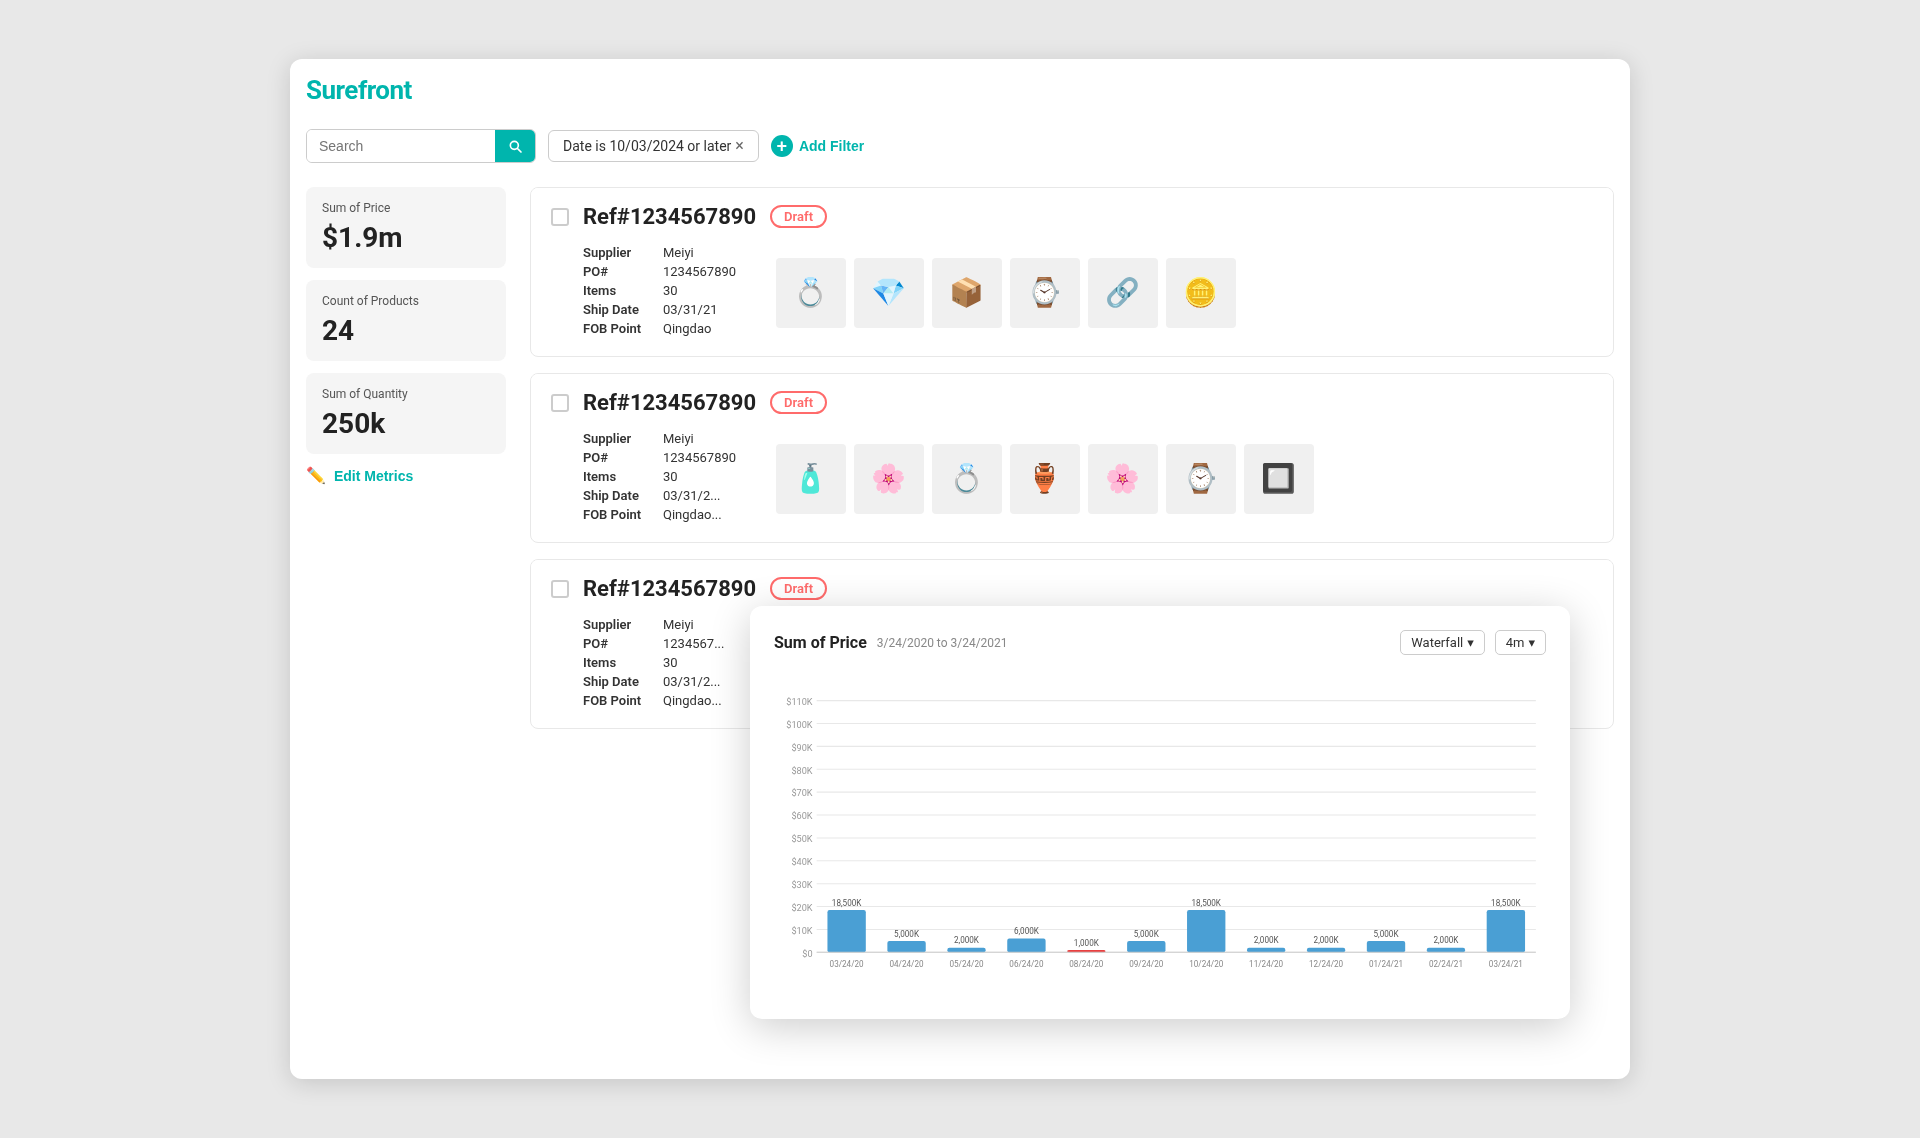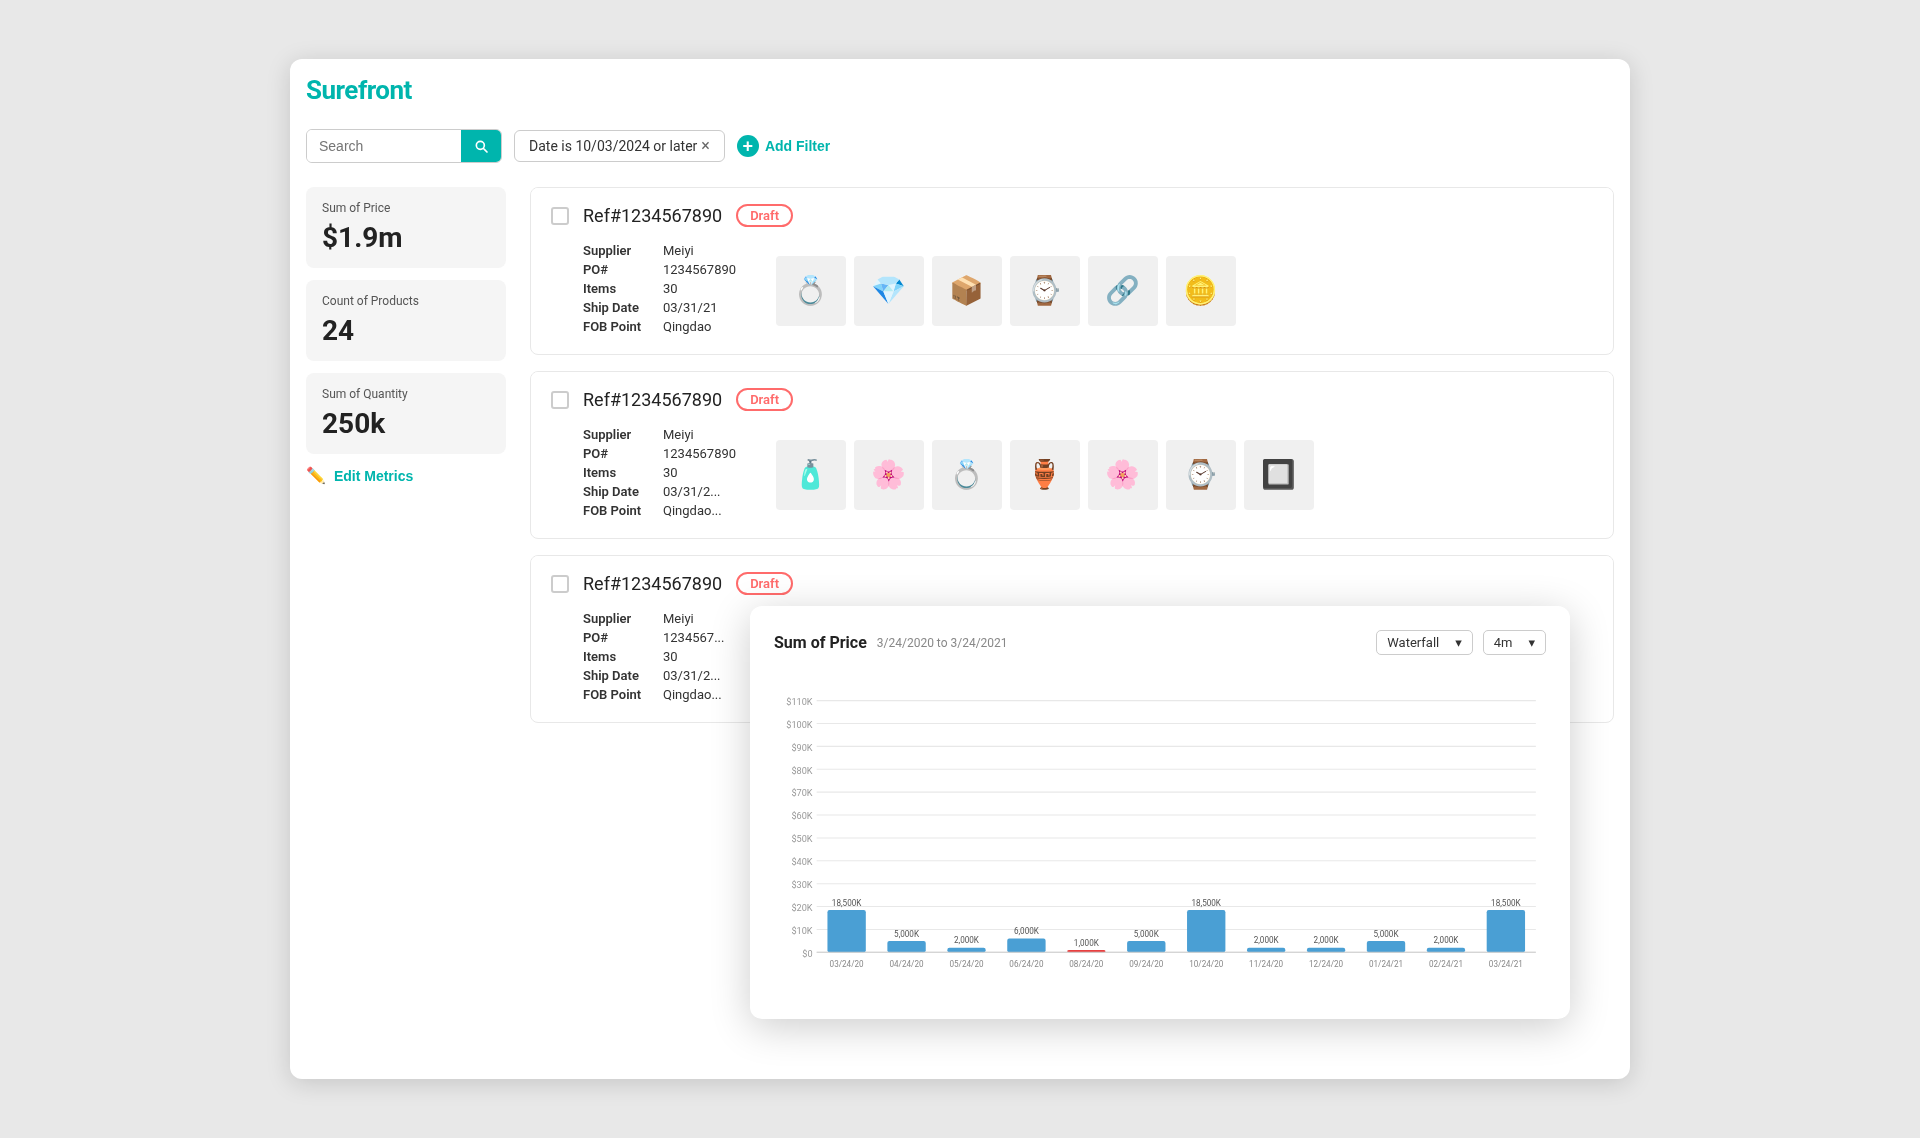--- a/index.html
+++ b/index.html
@@ -33,21 +33,21 @@
       align-items: center;
       gap: 12px;
       margin-bottom: 24px;
     }
     .search-wrapper {
       display: flex;
       align-items: flex-start;
       border: 1.5px solid #ccc;
       border-radius: 6px;
       overflow: hidden;
-      width: 196px;
+      width: 230px;
     }
     .search-input {
       border: none;
       outline: none;
       padding: 8px 12px;
       font-size: 14px;
       width: 100%;
       color: #999;
     }
     .search-btn {
@@ -155,22 +155,22 @@
       background: #fff;
     }
     .po-checkbox {
       width: 18px;
       height: 18px;
       border: 2px solid #ccc;
       border-radius: 3px;
       cursor: pointer;
     }
     .po-ref {
-      font-size: 18px;
-      font-weight: 400;
+      font-size: 22px;
+      font-weight: 700;
       color: #222;
     }
     .draft-badge {
       border: 2px solid #ff6b6b;
       color: #ff6b6b;
       border-radius: 20px;
       padding: 2px 12px;
       font-size: 13px;
       font-weight: 600;
     }
@@ -250,21 +250,21 @@
     }
     .chart-dropdown {
       border: 1.5px solid #ccc;
       border-radius: 5px;
       padding: 4px 10px;
       font-size: 13px;
       color: #333;
       cursor: pointer;
       display: flex;
       align-items: center;
-      gap: 16px;
+      gap: 4px;
     }
     .chart-area {
       position: relative;
       width: 100%;
       height: 320px;
     }
     .chart-svg {
       width: 100%;
       height: 100%;
     }

